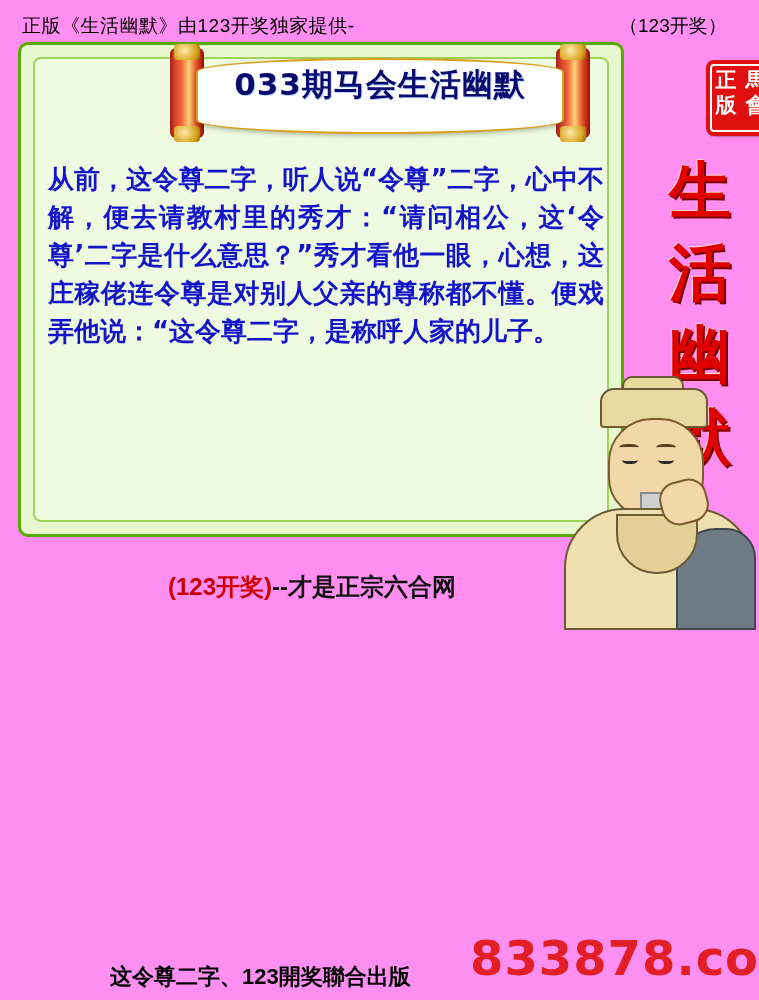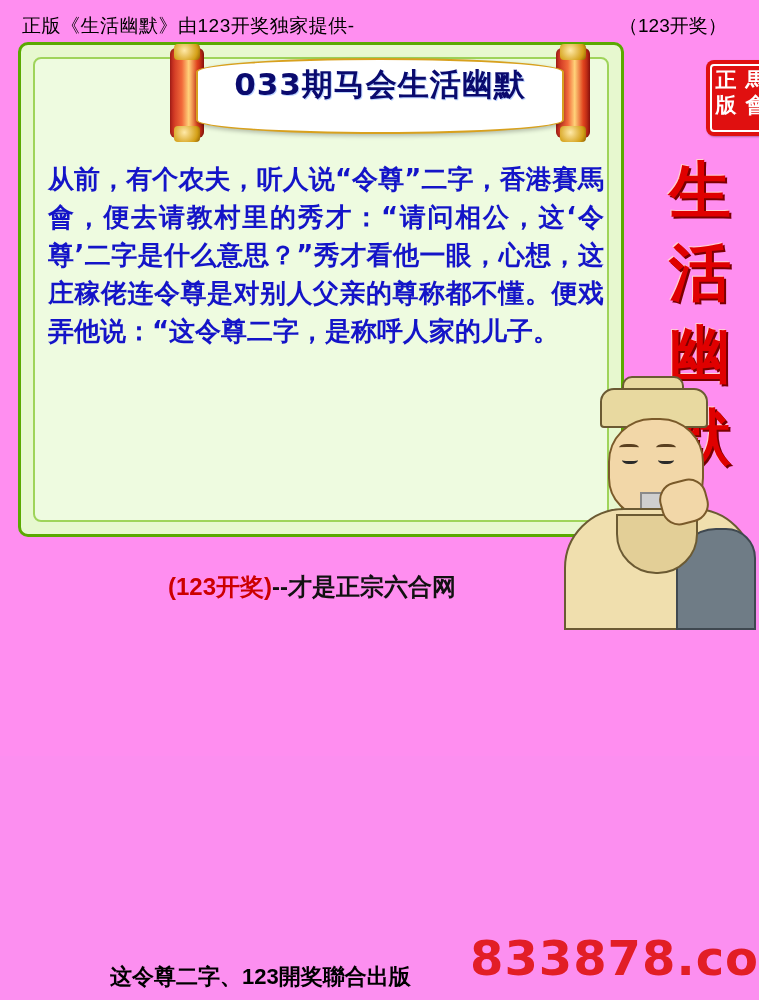--- a/index.html
+++ b/index.html
@@ -377,21 +377,21 @@
       <div class="knob bot"></div>
     </div>
     <div class="scroll-rod right">
       <div class="knob top"></div>
       <div class="knob bot"></div>
     </div>
     <div class="scroll-body"></div>
     <div class="scroll-title">033期马会生活幽默</div>
   </div>
 
-  <div class="story-text">从前，有个农夫，听人说“令尊”二字，香港賽馬會，便去请教村里的秀才：“请问相公，这‘令尊’二字是什么意思？”秀才看他一眼，心想，这庄稼佬连令尊是对别人父亲的尊称都不懂。便戏弄他说：“这令尊二字，是称呼人家的儿子。</div>
+  <div class="story-text">从前，这令尊二字，听人说“令尊”二字，心中不解，便去请教村里的秀才：“请问相公，这‘令尊’二字是什么意思？”秀才看他一眼，心想，这庄稼佬连令尊是对别人父亲的尊称都不懂。便戏弄他说：“这令尊二字，是称呼人家的儿子。</div>
 
   <div class="site-note">
     <span>(123开奖)</span><span class="dark">--才是正宗六合网</span>
   </div>
 
   <div class="stamp">
     <div class="stamp-inner"></div>
     <div class="stamp-col c1">正版</div>
     <div class="stamp-col c2">馬會</div>
   </div>

